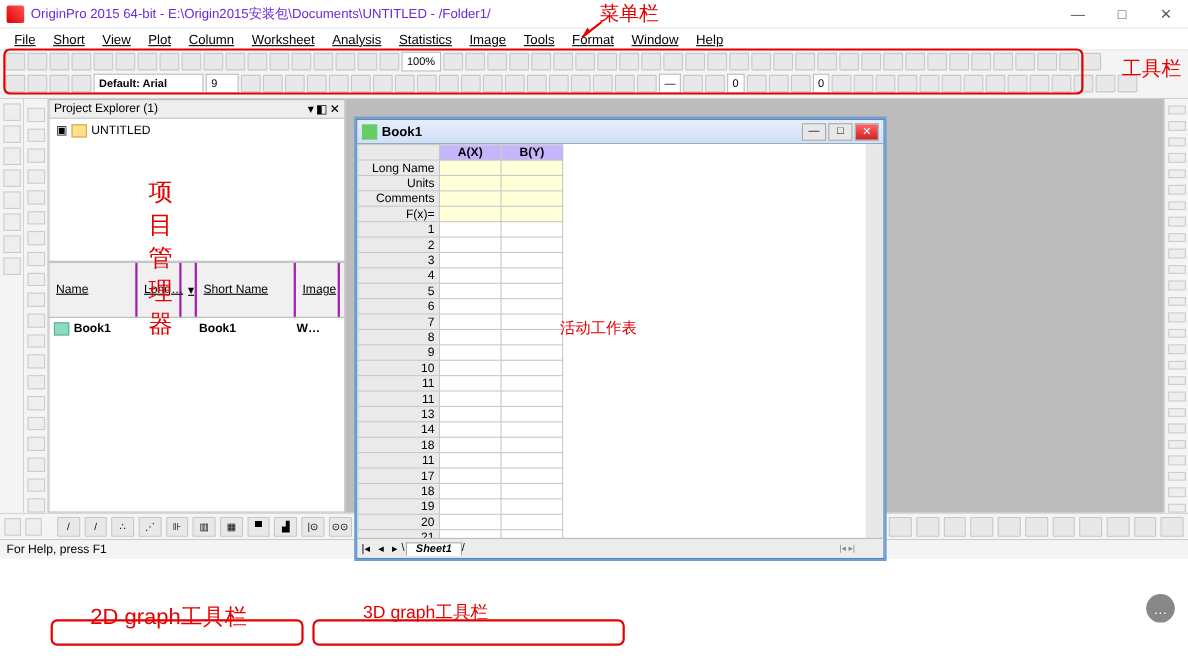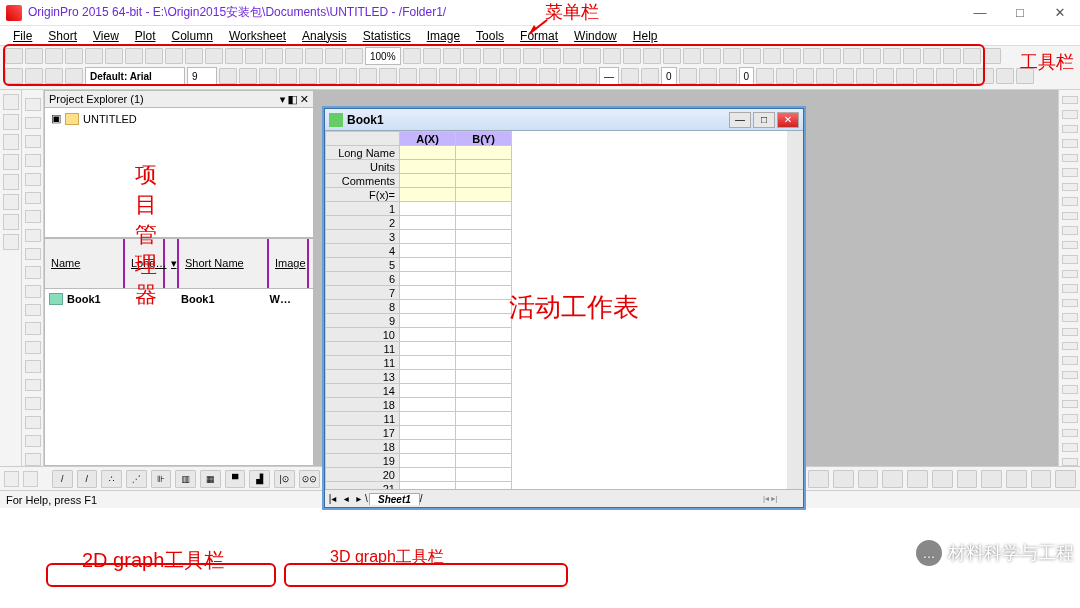--- a/index.html
+++ b/index.html
@@ -432,21 +432,21 @@
             <span>◂</span>
             <span>▸</span>
           </span>
         <span style="width:4px;">\</span>
         <span class="tab">Sheet1</span>
         <span style="width:6px;">/</span>
         <span style="flex:1"></span>
         <span style="width:40px;font-size:8px;color:#888;">|◂ ▸|</span>
       </div>
     </div>
-    <div class="annot-label" style="left:195px; top:200px; font-size:26px;">活动工作表</div>
+    <div class="annot-label" style="left:195px; top:200px; font-size:14px;">活动工作表</div>
   </div>
 
   <div class="right-vbar" id="rv1">
       <div class="vico"></div>
       <div class="vico"></div>
       <div class="vico"></div>
       <div class="vico"></div>
       <div class="vico"></div>
       <div class="vico"></div>
       <div class="vico"></div>
@@ -533,14 +533,13 @@
     <div class="tb-ico"></div>
     <div class="tb-ico"></div>
   </div>
 
 <div class="status-bar">
   <span>For Help, press F1</span>
 </div>
 
 <div class="watermark">
   <div class="wm-ico">…</div>
-  <span>材料科学与工程</span>
 </div>
 
 </body></html>

